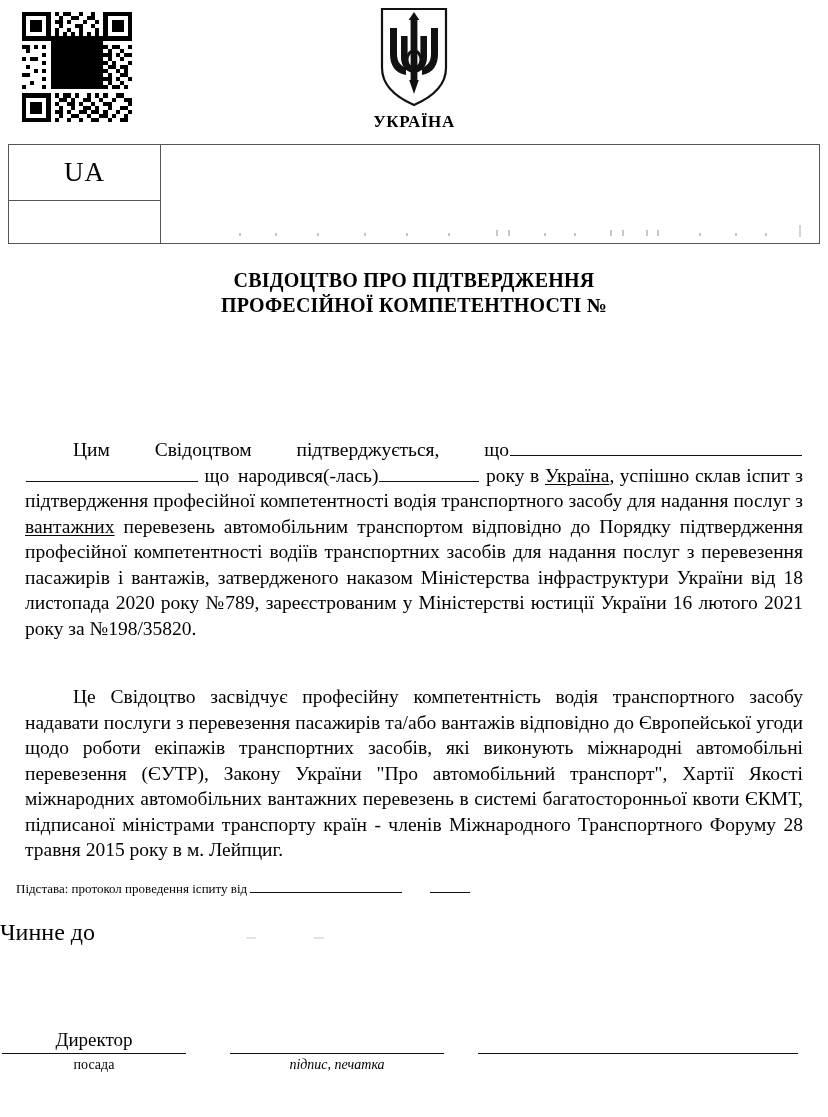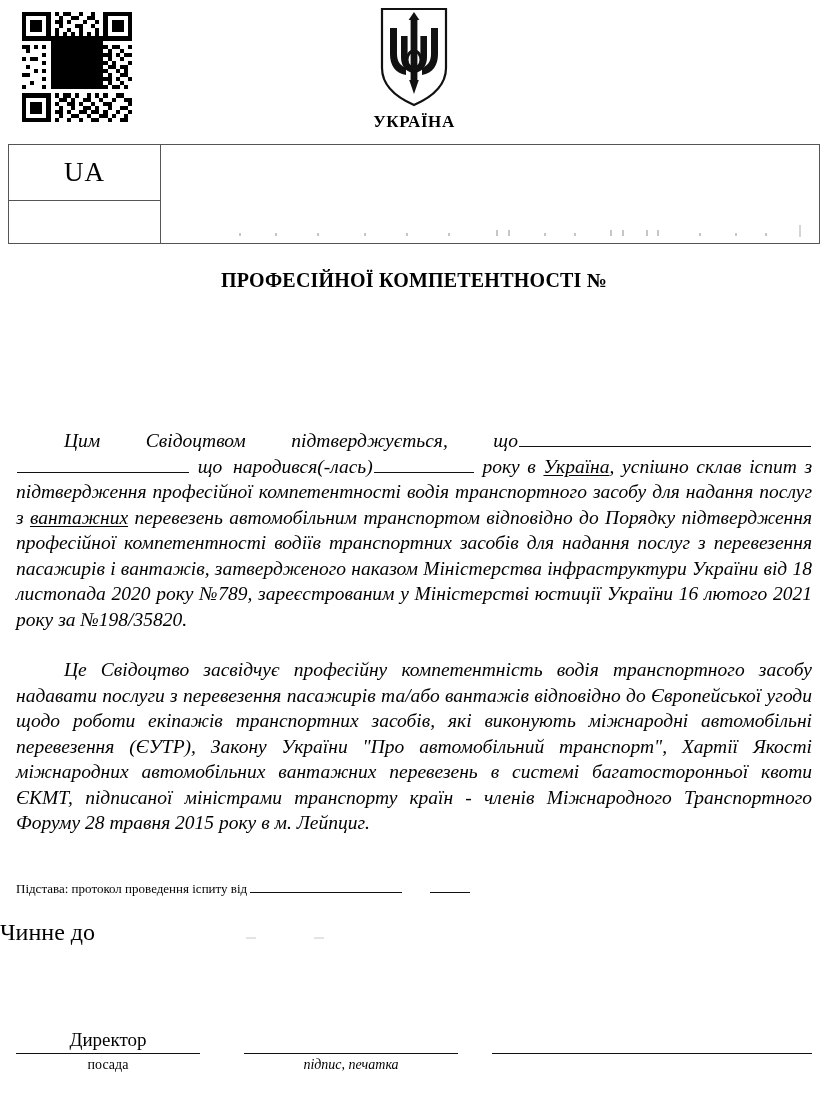--- a/index.html
+++ b/index.html
@@ -128,21 +128,21 @@
   
   .body-text {
     position: absolute;
     left: 16px;
     top: 428px;
     width: 796px;
     font-size: 19.5px;
     line-height: 25.5px;
     text-align: justify;
   }
-  .body-text p { margin: 0; font-style: italic; }
+  .body-text p { margin: 9px; }
   .para-gap { height: 25px; }
 
   .indent { display: inline-block; width: 48px; }
 
   .fill-line {
     display: inline-block;
     border-bottom: 1.6px solid #111;
     vertical-align: baseline;
     height: 17px;
     margin: 0 1px;
@@ -206,21 +206,21 @@
     position: absolute;
     bottom: 0;
     width: 10px;
     height: 2px;
     background: #555;
   }
 
   
   .sign-block {
     position: absolute;
-    left: 16px;
+    left: 2px;
     top: 1030px;
     width: 796px;
     height: 60px;
   }
   .sign-col {
     position: absolute;
     text-align: center;
   }
   .sign-col .value {
     font-size: 19px;
@@ -440,20 +440,21 @@
       <span class="tick tall" style="left:76%"></span>
       <span class="tick" style="left:83%"></span>
       <span class="tick" style="left:89%"></span>
       <span class="tick" style="left:94%"></span>
       <span class="edge"></span>
     </div>
   </div>
 </div>
 
 <div class="doc-title">
+  <span>СВІДОЦТВО ПРО ПІДТВЕРДЖЕННЯ</span>
   <span class="line2">ПРОФЕСІЙНОЇ КОМПЕТЕНТНОСТІ №</span>
 </div>
 
 <div class="body-text">
 
   <p>
     <span class="indent"></span><span class="stretch-wide">Цим Свідоцтвом підтверджується, що</span><span class="fill-line fl-long"></span><span class="fill-line fl-start"></span> <span class="stretch-med">що народився(-лась)</span><span class="fill-line fl-mid"></span> <span>року в</span> <span class="field-val">Україна</span><span>, успішно склав</span>
     <span>іспит з підтвердження професійної компетентності водія транспортного засобу для надання послуг з</span>
     <span class="field-val">вантажних</span>
     <span>перевезень автомобільним транспортом відповідно до Порядку підтвердження професійної компетентності водіїв транспортних засобів для надання послуг з перевезення пасажирів і вантажів, затвердженого наказом Міністерства інфраструктури України від 18 листопада 2020 року №789, зареєстрованим у Міністерстві юстиції України 16 лютого 2021 року за №198/35820.</span>

